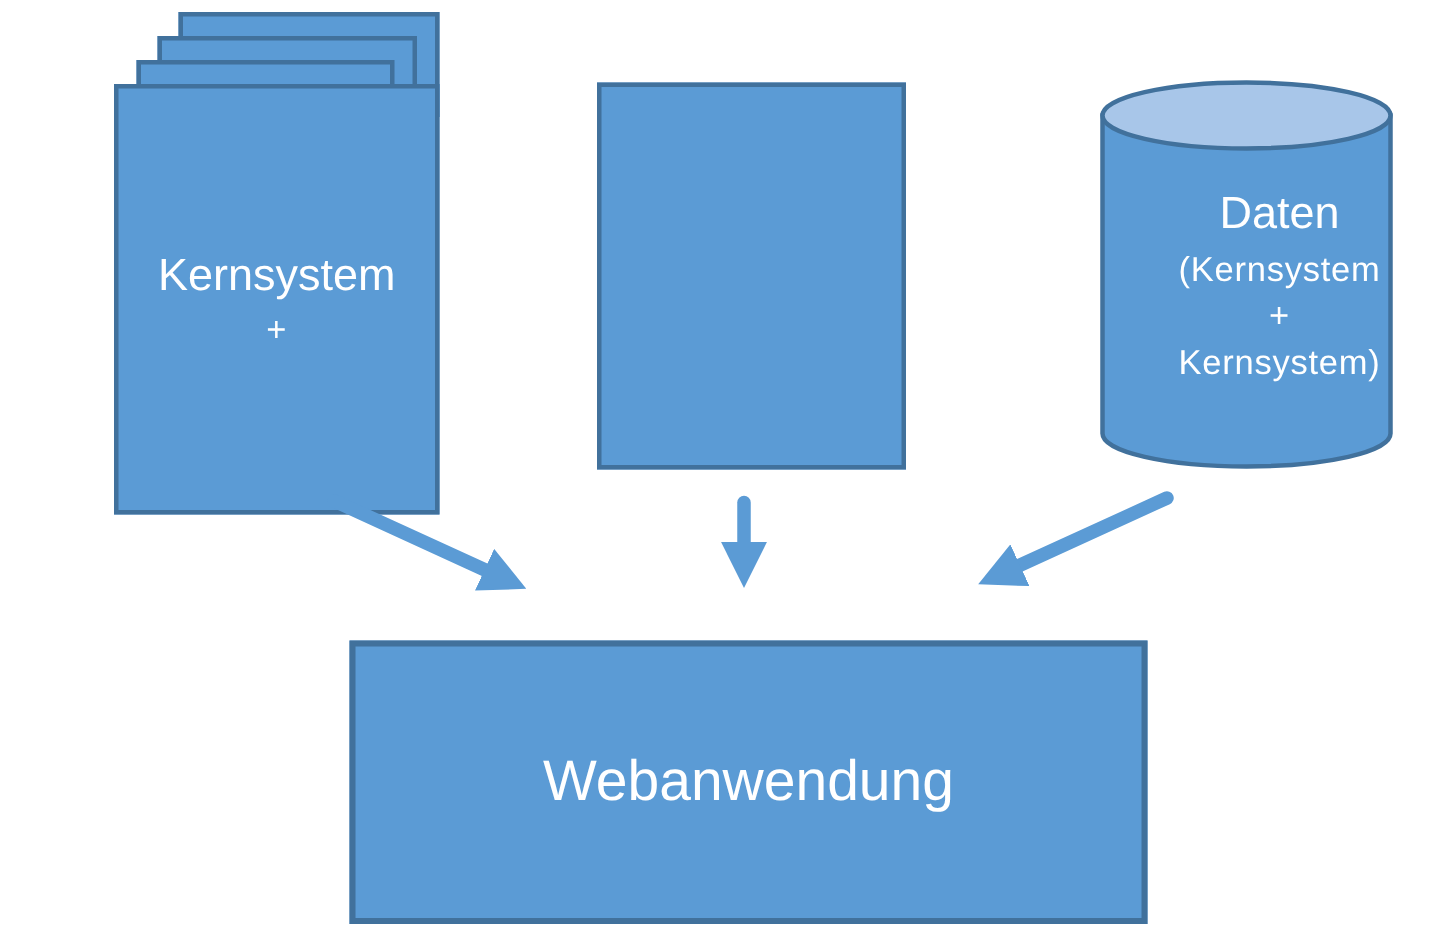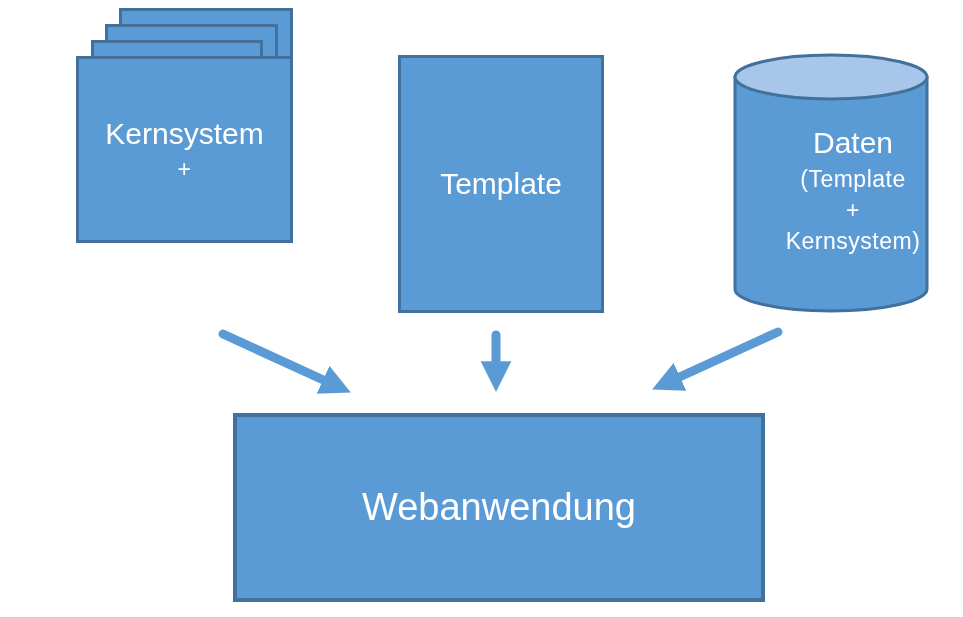--- a/index.html
+++ b/index.html
@@ -28,34 +28,34 @@
   .title{font-size:30px;}
   .sub{font-size:23px;letter-spacing:.5px;}
   
   .sheet{
     position:absolute;background:var(--node-fill);
     border:3px solid var(--node-border);
   }
   .sheet-back{left:119px;top:8px;width:174px;height:70px;}
   .sheet-mid{left:105px;top:24px;width:173px;height:70px;}
   .sheet-near{left:91px;top:40px;width:172px;height:70px;}
-  .page-front{left:76px;top:56px;width:217px;height:187px;}
+  .page-front{left:76px;top:56px;width:217px;height:287px;}
   
   .template-box{left:398px;top:55px;width:206px;height:258px;}
   
   .cylinder-svg{position:absolute;left:733px;top:53px;width:196px;height:262px;}
   .cyl-body{fill:var(--node-fill);stroke:var(--node-border);stroke-width:3;}
   .cyl-top{fill:var(--cylinder-top-fill);stroke:var(--node-border);stroke-width:3;}
   .cylinder-label{
     position:absolute;left:755px;top:80px;width:196px;height:220px;
     display:flex;flex-direction:column;justify-content:center;align-items:center;
     color:var(--text);text-align:left;
   }
   
-  .web-box{left:233px;top:413px;width:532px;height:189px;border-width:4px;text-align:center;}
+  .web-box{left:233px;top:427px;width:532px;height:189px;border-width:4px;text-align:center;}
   .web-title{font-size:38px;}
   
   .arrows-svg{position:absolute;left:0;top:0;width:963px;height:617px;pointer-events:none;}
   .arrow-line{stroke:var(--arrow);stroke-width:9;stroke-linecap:round;fill:none;}
   .arrow-head{fill:var(--arrow);}
 </style>
 </head>
 <body>
 
 <div class="canvas">
@@ -64,31 +64,30 @@
     <div class="sheet sheet-back"></div>
     <div class="sheet sheet-mid"></div>
     <div class="sheet sheet-near"></div>
     <div class="box page-front">
       <div class="line title">Kernsystem</div>
       <div class="line sub">+</div>
     </div>
   </div>
 
   <div class="box template-box">
-    <div class="line title">Template</div>
   </div>
 
   <div>
     <svg class="cylinder-svg" viewBox="0 0 196 262">
       <path class="cyl-body" d="M 2 24 L 2 236 A 96 22 0 0 0 194 236 L 194 24 Z"></path>
       <ellipse class="cyl-top" cx="98" cy="24" rx="96" ry="22"></ellipse>
     </svg>
     <div class="cylinder-label">
       <div class="line title">Daten</div>
-      <div class="line sub">(Template</div>
+      <div class="line sub">(Kernsystem</div>
       <div class="line sub">+</div>
       <div class="line sub">Kernsystem)</div>
     </div>
   </div>
 
   <div class="box web-box">
     <div class="line web-title">Webanwendung</div>
   </div>
 
   <svg class="arrows-svg" viewBox="0 0 963 617">

